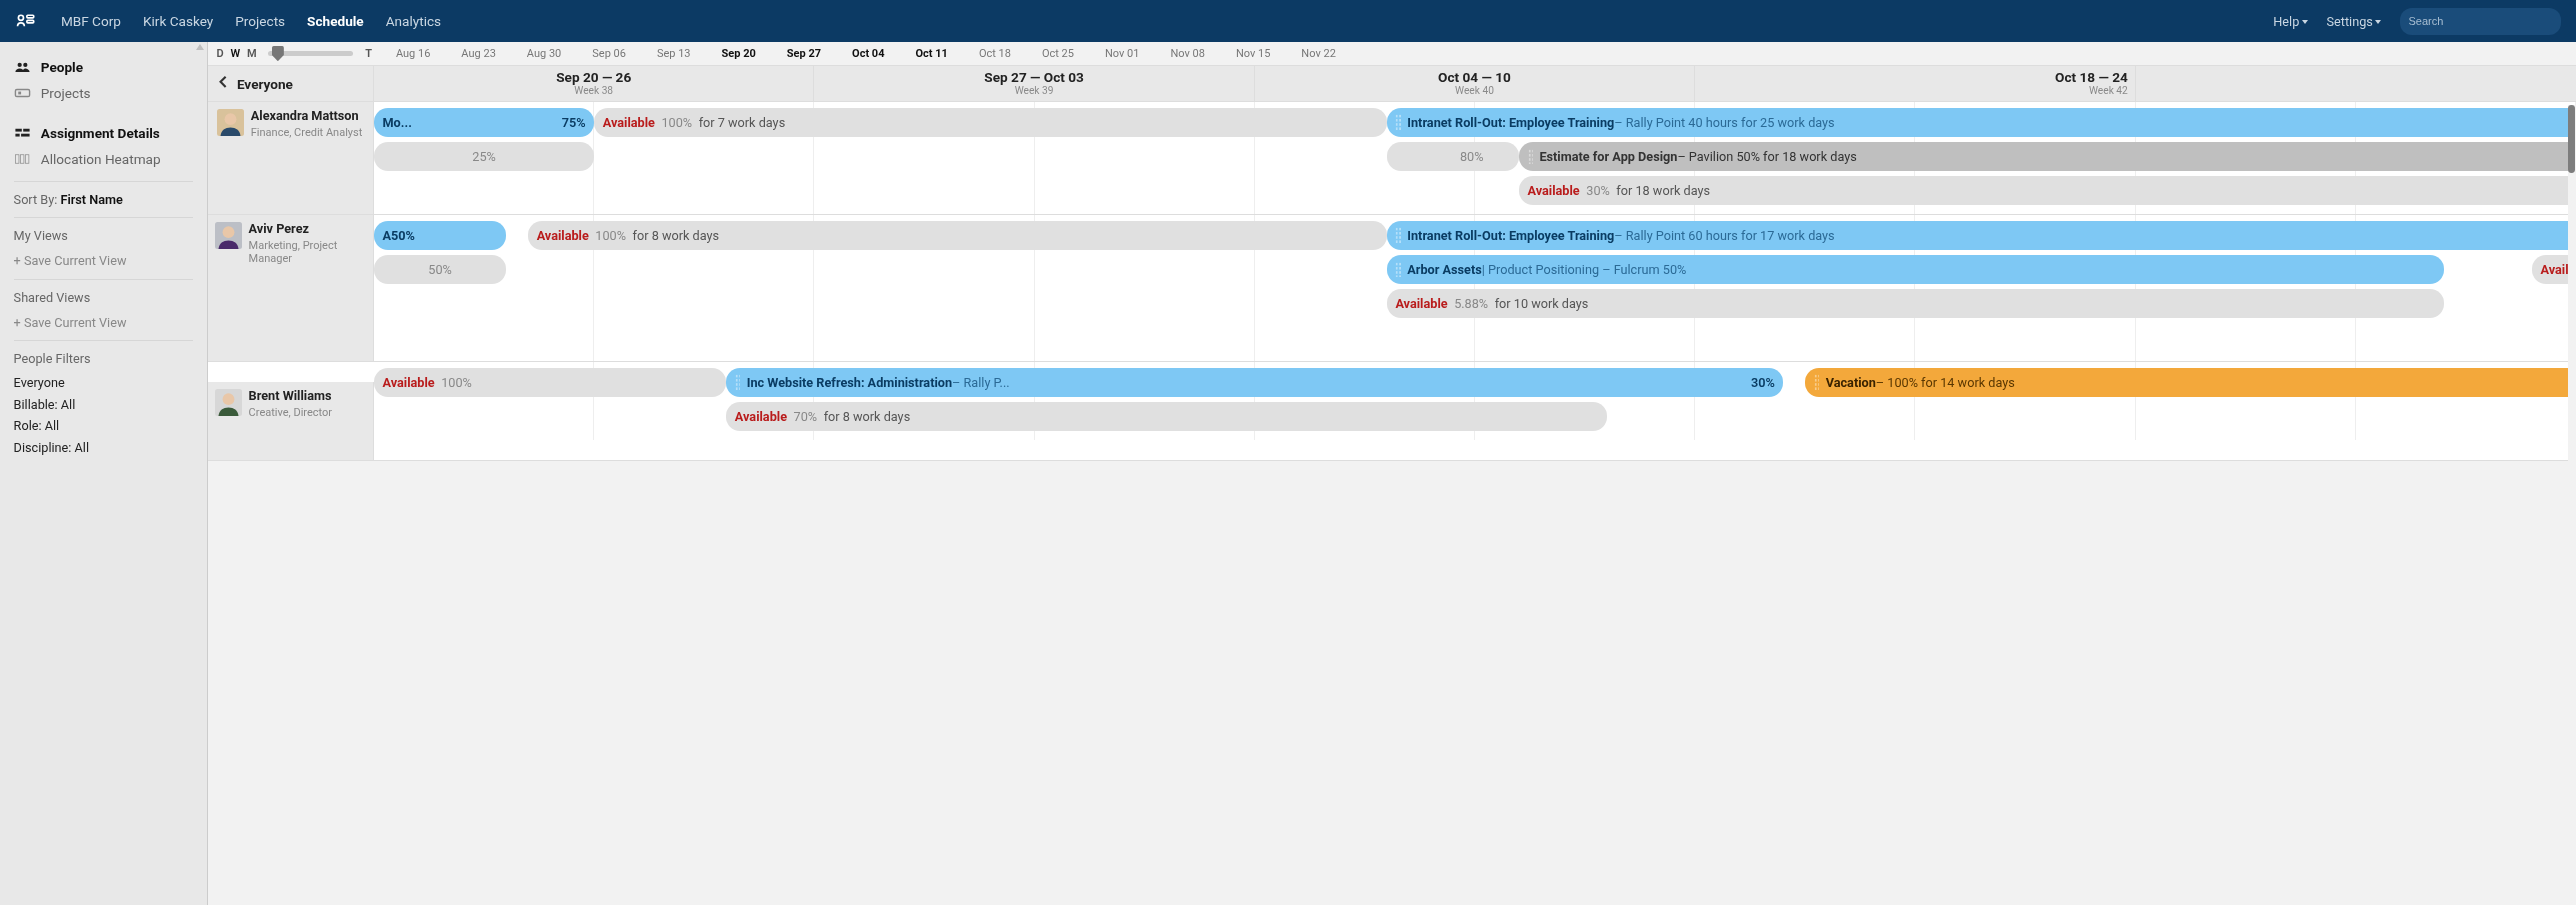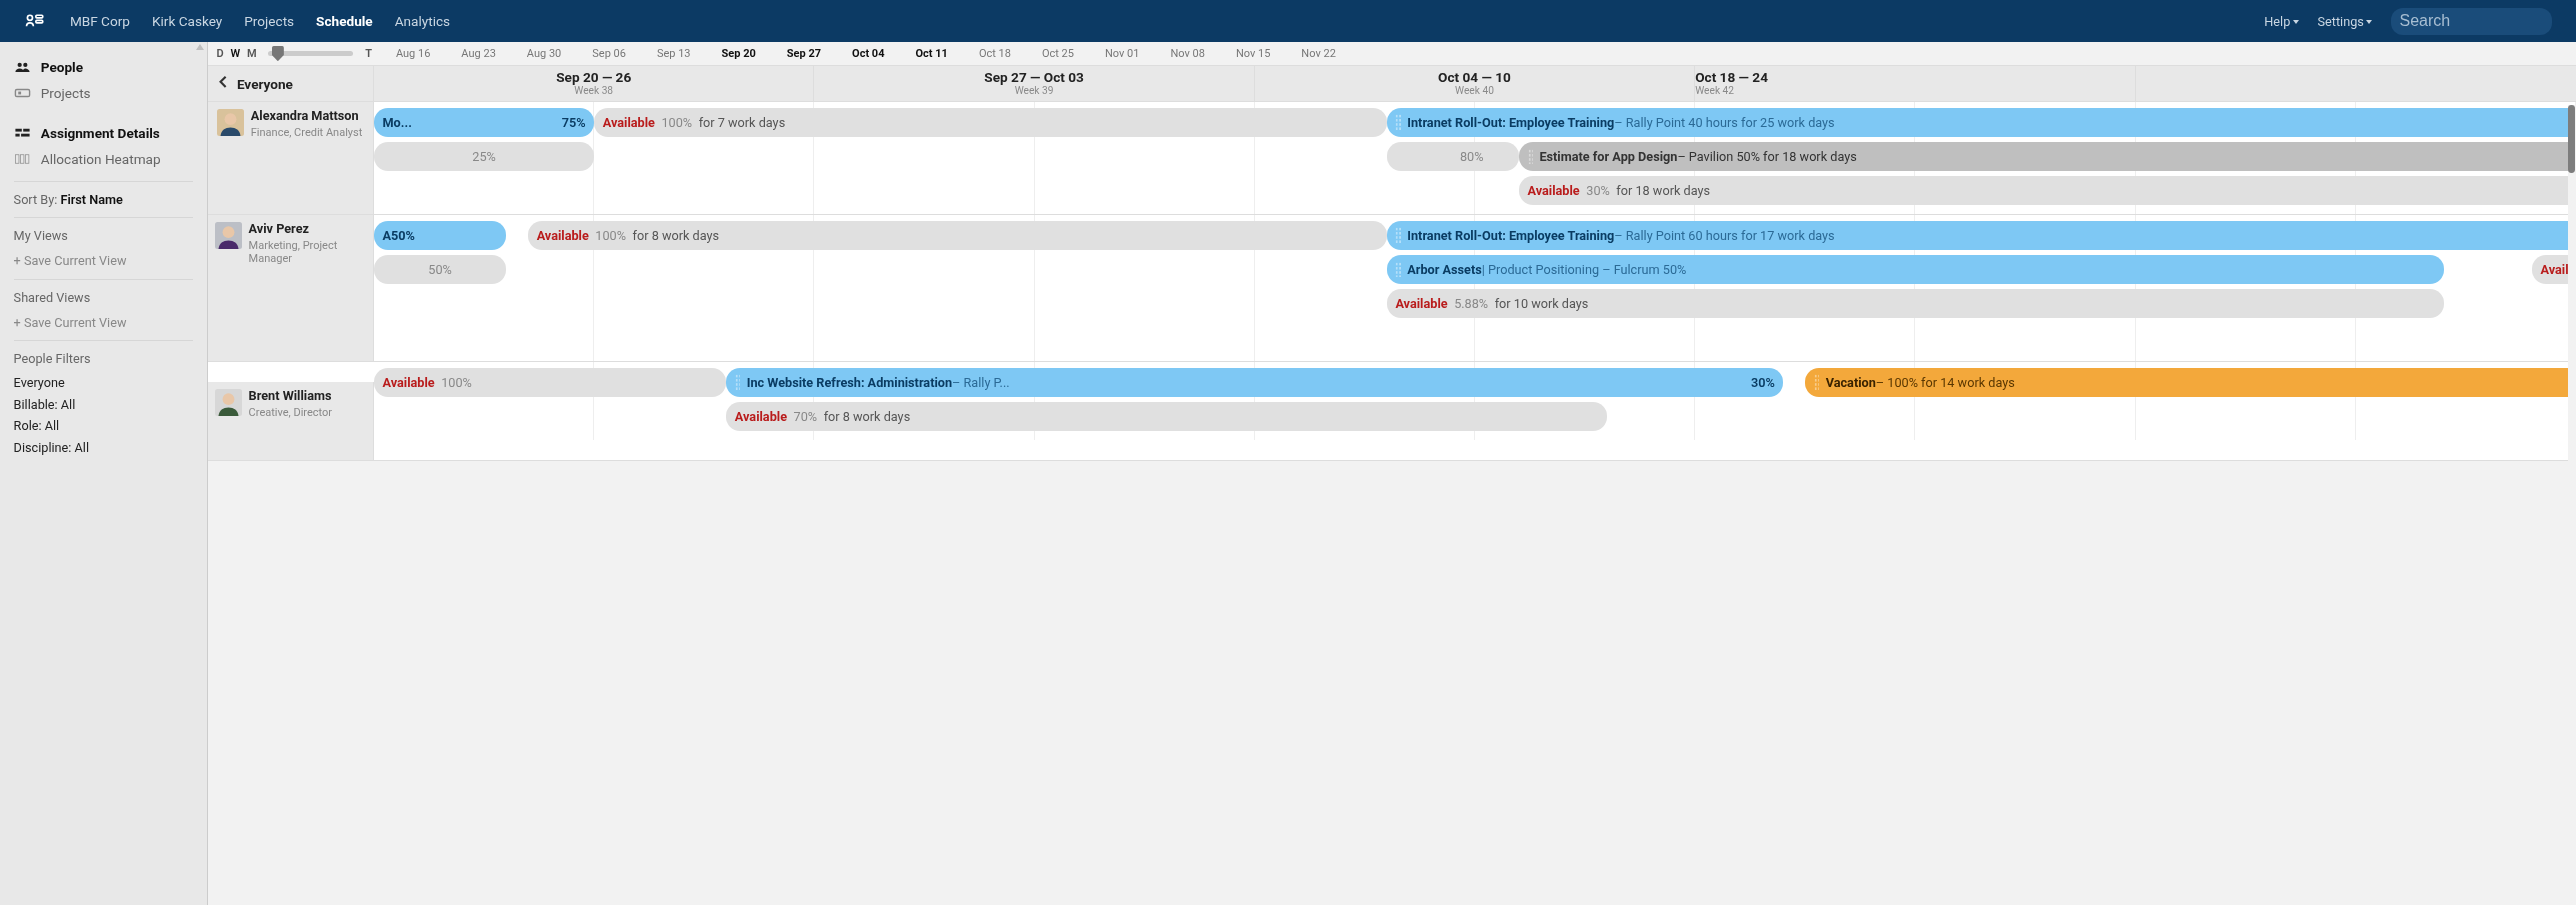--- a/index.html
+++ b/index.html
@@ -10,21 +10,21 @@
     font-size: 12.7px;
     overflow: hidden;
   }
   
   .topnav {
     background: #0c3a64;
     color: #fff;
     height: 42px;
     display: flex;
     align-items: center;
-    padding: 0 24px;
+    padding: 0 15px;
   }
   .topnav .logo {
     width: 20.4px;
     height: 20.4px;
     margin-right: 25.5px;
     color: #fff;
     display: flex;
     align-items: center;
   }
   .topnav .nav-left { display: flex; gap: 22px; align-items: center; }
@@ -34,21 +34,21 @@
   .topnav .nav-right { display: flex; align-items: center; gap: 18.7px; }
   .topnav .nav-right span { color: #c9d6e2; cursor: pointer; font-size: 12.7px; }
   .topnav .search-box {
     background: #1a4c7a;
     border: none;
     border-radius: 12px;
     height: 27px;
     width: 161px;
     padding: 0 8.5px;
     color: #cdd9e4;
-    font-size: 16px;
+    font-size: 11px;
   }
   .topnav .search-box::placeholder { color: #a8bed2; }
   .caret-down {
     display: inline-block;
     width: 0; height: 0;
     border-left: 3.4px solid transparent;
     border-right: 3.4px solid transparent;
     border-top: 4.2px solid #c9d6e2;
     margin-left: 2.5px;
     position: relative;
@@ -438,21 +438,21 @@
             <div class="wk">Week 38</div>
           </div>
           <div class="week-head">
             <div class="range">Sep 27 — Oct 03</div>
             <div class="wk">Week 39</div>
           </div>
           <div class="week-head">
             <div class="range">Oct 04 — 10</div>
             <div class="wk">Week 40</div>
           </div>
-          <div class="week-head" style="text-align: left; padding-right: 6.8px;">
+          <div class="week-head" style="text-align: right; padding-right: 6.8px;">
             <div class="range">Oct 18 — 24</div>
             <div class="wk">Week 42</div>
           </div>
         </div>
     </div>
 
     <div class="rows" id="rows">
         <div class="person-row">
           <div class="person-cell" style="min-height: 112px; justify-content: center;">
     <div class="avatar">

